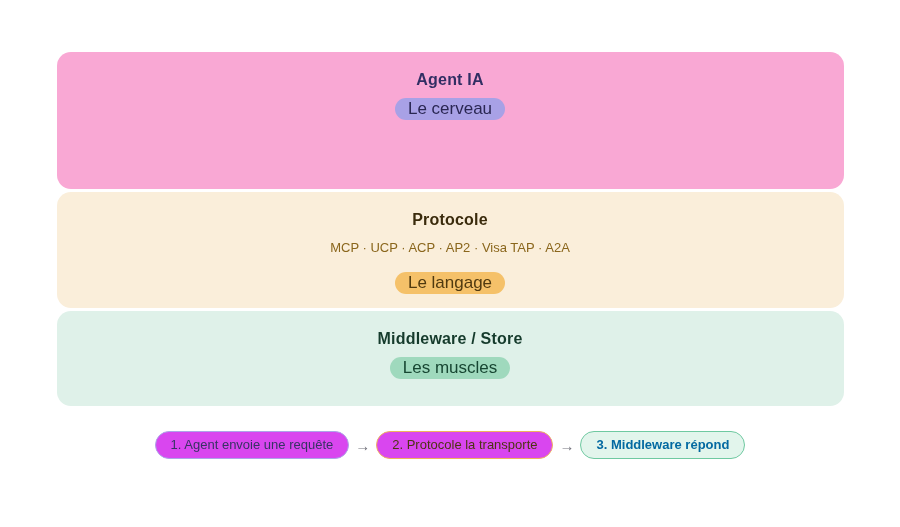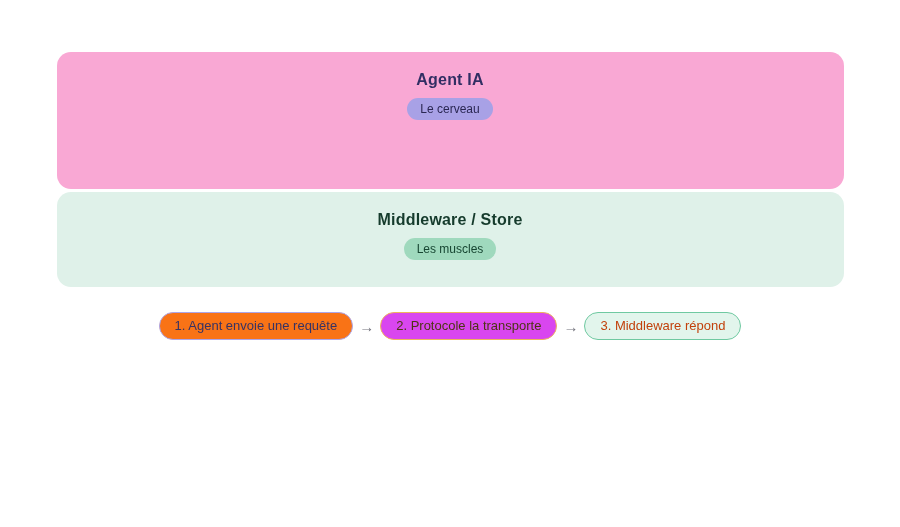--- a/index.html
+++ b/index.html
@@ -49,21 +49,21 @@
     font-size: 13px;
     line-height: 19px;
   }
   .card-subtitle span { display: block; }
   .card-agent      .card-subtitle { color: #4f4aad; }
   .card-protocol   .card-subtitle { color: #8a661c; }
   .card-middleware .card-subtitle { color: #277a56; }
 
   .badge {
     display: inline-block;
-    font-size: 12px;
+    font-size: 17px;
     line-height: 22px;
     padding: 0 13px;
     border-radius: 999px;
   }
   .card-agent      .badge { background: #a8a1e6; color: #2a2753; }
   .card-protocol   .badge { background: #f5c169; color: #503a10; }
   .card-middleware .badge { background: #9fd9bd; color: #174632; }
 
   .flow {
     margin-top: 25px;
@@ -74,42 +74,49 @@
   }
   .pill {
     display: inline-block;
     font-size: 13px;
     line-height: 26px;
     padding: 0 15px;
     border-radius: 999px;
     border: 1px solid transparent;
     white-space: nowrap;
   }
-  .pill-agent      { background: #f97316; border-color: #aca5e8; color: #373364; }
+  .pill-agent      { background: #d946ef; border-color: #aca5e8; color: #373364; }
   .pill-protocol   { background: #d946ef; border-color: #eeb45c; color: #4d3513; }
-  .pill-middleware { background: #e2f5ec; border-color: #6fc9a1; color: #c2410c; }
+  .pill-middleware { background: #e2f5ec; border-color: #6fc9a1; color: #0369a1; font-weight: bold; }
 
   .arrow {
     color: #74747e;
     font-size: 15px;
     line-height: 1;
   }
 </style>
 </head>
 <body>
 
 <div class="page">
 
   <div class="stack">
 
     <section class="card card-agent">
       <h2 class="card-title">Agent IA</h2>
       <span class="badge">Le cerveau</span>
     </section>
 
+    <section class="card card-protocol">
+      <h2 class="card-title">Protocole</h2>
+      <p class="card-subtitle">
+        <span>MCP · UCP · ACP · AP2 · Visa TAP · A2A</span>
+      </p>
+      <span class="badge">Le langage</span>
+    </section>
 
     <section class="card card-middleware">
       <h2 class="card-title">Middleware / Store</h2>
       <span class="badge">Les muscles</span>
     </section>
 
   </div>
 
   <div class="flow">
     <span class="pill pill-agent">1. Agent envoie une requête</span>

